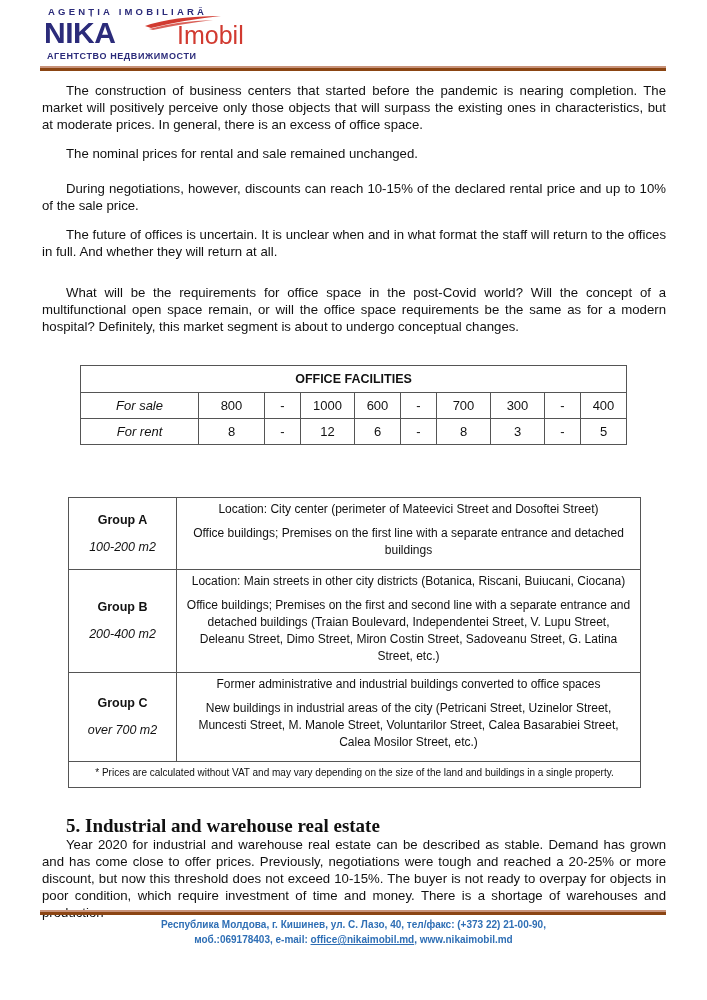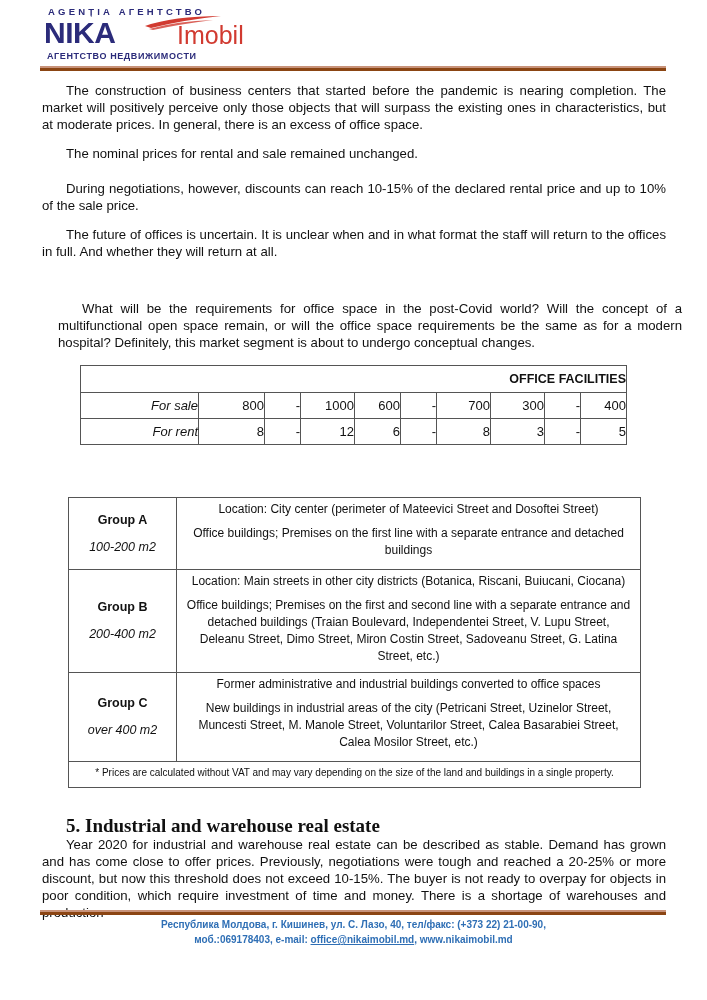--- a/index.html
+++ b/index.html
@@ -23,21 +23,21 @@
   .rule.top { top:66px; }
   .rule.bottom { top:910px; }
 
   
   .para { position:absolute; left:42px; width:624px; font-size:13.2px; line-height:17px;
           text-align:justify; text-indent:24px; }
 
   
   table.prices { position:absolute; left:80px; top:365px; width:547px;
                  border-collapse:collapse; font-size:13px; }
-  table.prices td { border:1px solid #555; text-align:right; height:25px; padding:0; }
+  table.prices td { border:1px solid #555; text-align:center; height:25px; padding:0; }
   table.prices td.title { font-weight:bold; font-size:12.5px; height:26px; }
   table.prices td.rowhead { font-style:italic; }
 
   
   table.groups { position:absolute; left:68px; top:497px; width:573px;
                  border-collapse:collapse; font-size:12px; line-height:17px; }
   table.groups td { border:1px solid #555; text-align:center; vertical-align:top; padding:0; }
   td.gname { width:107px; vertical-align:middle !important; }
   .gname b { display:block; font-size:12.5px; margin-bottom:10px; }
   .gname i { display:block; font-size:12.5px; }
@@ -47,36 +47,36 @@
   .heading { position:absolute; left:66px; top:815px; font-size:19px; font-weight:bold;font-family:Liberation Serif, serif; }
 
   .footer { position:absolute; left:0; width:707px; text-align:center; font-size:10px;
             font-weight:bold; color:#2f6fb5; line-height:15px; }
   .footer a { color:#2f6fb5; text-decoration:underline; }
 </style>
 </head>
 <body>
 
 <div class="logo">
-  <div class="logo-top">AGENȚIA АГЕНТСТВО</div>
+  <div class="logo-top">AGENȚIA IMOBILIARĂ</div>
   <div class="logo-nika">NIKA</div>
   <svg class="logo-swoosh" viewBox="0 0 80 16">
     <path d="M2 12 Q30 2 78 2 Q40 6 8 14 Z" fill="#d13a30"></path>
     <path d="M6 15 Q34 7 70 6 Q38 10 10 16 Z" fill="#d13a30" opacity="0.8"></path>
   </svg>
   <div class="logo-imobil">Imobil</div>
   <div class="logo-bottom">АГЕНТСТВО НЕДВИЖИМОСТИ</div>
 </div>
 <div class="rule top"></div>
 
 <p class="para" style="top:82px;margin:0;">The construction of business centers that started before the pandemic is nearing completion. The market will positively perceive only those objects that will surpass the existing ones in characteristics, but at moderate prices. In general, there is an excess of office space.</p>
 <p class="para" style="top:145px;margin:0;">The nominal prices for rental and sale remained unchanged.</p>
 <p class="para" style="top:180px;margin:0;">During negotiations, however, discounts can reach 10-15% of the declared rental price and up to 10% of the sale price.</p>
 <p class="para" style="top:226px;margin:0;">The future of offices is uncertain. It is unclear when and in what format the staff will return to the offices in full. And whether they will return at all.</p>
-<p class="para" style="top:284px;margin:16px;">What will be the requirements for office space in the post-Covid world? Will the concept of a multifunctional open space remain, or will the office space requirements be the same as for a modern hospital? Definitely, this market segment is about to undergo conceptual changes.</p>
+<p class="para" style="top:284px;margin:0;">What will be the requirements for office space in the post-Covid world? Will the concept of a multifunctional open space remain, or will the office space requirements be the same as for a modern hospital? Definitely, this market segment is about to undergo conceptual changes.</p>
 
 <table class="prices">
   <tbody>
       <tr>
     <td class="title" colspan="10">OFFICE FACILITIES</td>
   </tr>
   <tr>
     <td class="rowhead">For sale</td>
     <td style="width:65px">800</td>
     <td style="width:35px">-</td>
@@ -121,21 +121,21 @@
       <i>200-400 m2</i>
     </td>
     <td class="desc">
       <p>Location: Main streets in other city districts (Botanica, Riscani, Buiucani, Ciocana)</p>
       <p>Office buildings; Premises on the first and second line with a separate entrance and detached buildings (Traian Boulevard, Independentei Street, V. Lupu Street, Deleanu Street, Dimo Street, Miron Costin Street, Sadoveanu Street, G. Latina Street, etc.)</p>
     </td>
   </tr>
   <tr style="height:89px">
     <td class="gname">
       <b>Group C</b>
-      <i>over 400 m2</i>
+      <i>over 700 m2</i>
     </td>
     <td class="desc">
       <p>Former administrative and industrial buildings converted to office spaces</p>
       <p>New buildings in industrial areas of the city (Petricani Street, Uzinelor Street, Muncesti Street, M. Manole Street, Voluntarilor Street, Calea Basarabiei Street, Calea Mosilor Street, etc.)</p>
     </td>
   </tr>
   <tr>
     <td class="note" colspan="2">* Prices are calculated without VAT and may vary depending on the size of the land and buildings in a single property.</td>
   </tr>
 </tbody>

